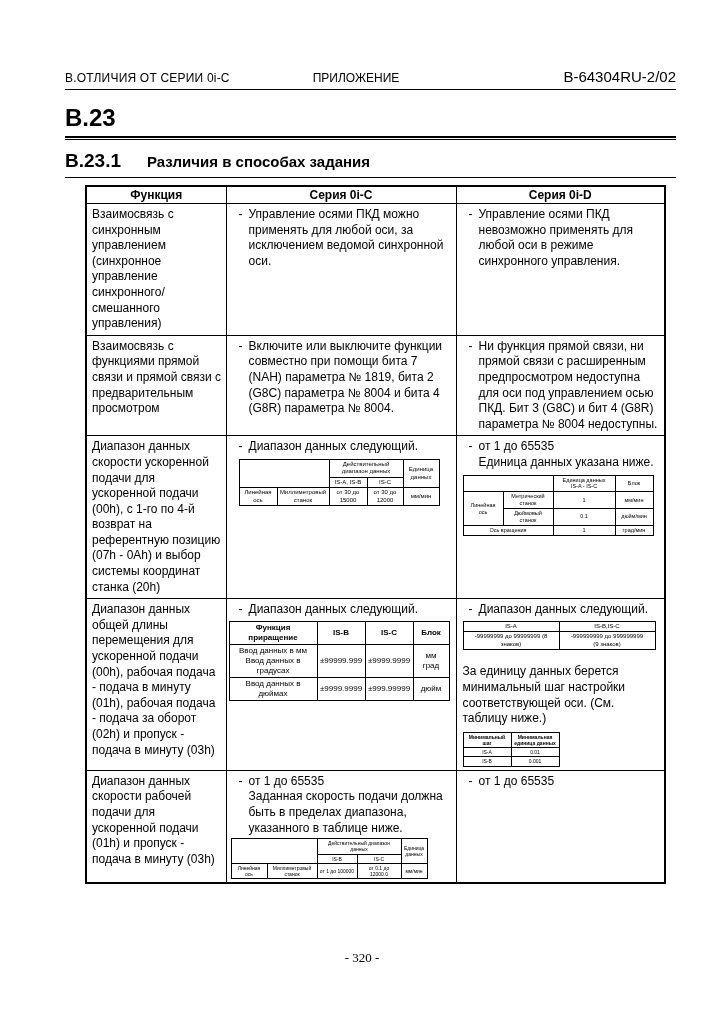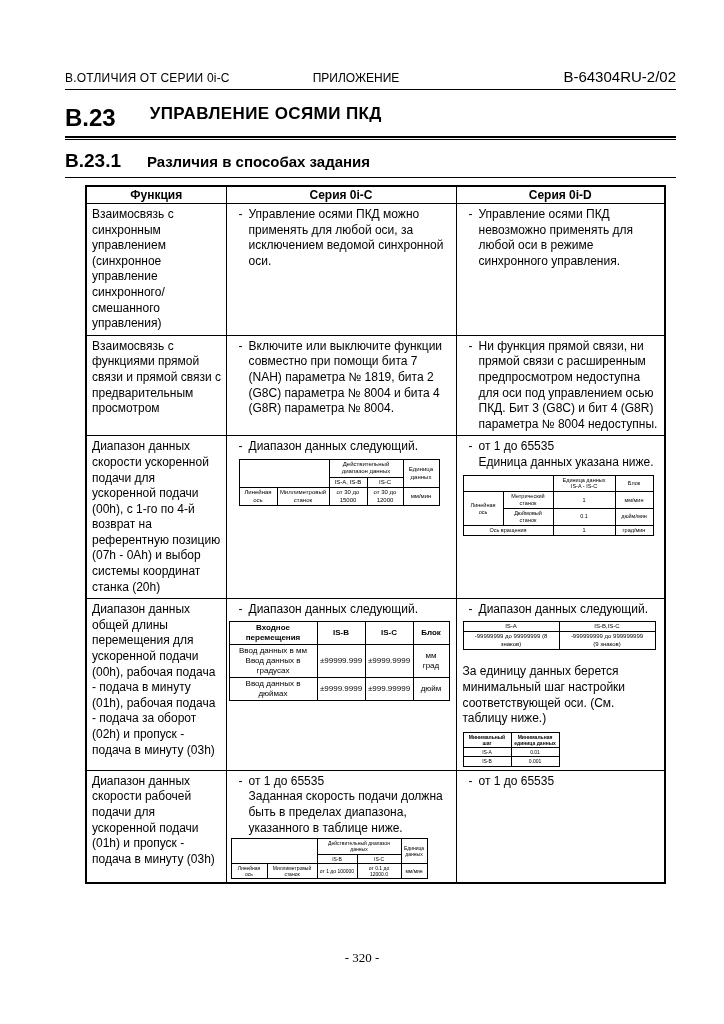--- a/index.html
+++ b/index.html
@@ -70,21 +70,20 @@
 <div class="page">
 
   <div class="hdr">
     <span class="hdr-chapter">В.ОТЛИЧИЯ ОТ СЕРИИ 0i-C</span>
     <span class="hdr-appendix">ПРИЛОЖЕНИЕ</span>
     <span class="hdr-doc">B-64304RU-2/02</span>
   </div>
 
   <div class="sec">
     <span class="sec-num">В.23</span>
-    <span class="sec-title">УПРАВЛЕНИЕ ОСЯМИ ПКД</span>
   </div>
   <div class="rule-double"></div>
 
   <div class="sub">
     <span class="sub-num">В.23.1</span>
     <span class="sub-title">Различия в способах задания</span>
   </div>
   <div class="rule-sub"></div>
 
   <table class="main">
@@ -218,21 +217,21 @@
         </div>
         <table class="nt nt-c4">
           <colgroup>
                 <col style="width:88px">
                 <col style="width:48px">
                 <col style="width:48px">
                 <col style="width:36px">
               </colgroup>
           <tbody>
                 <tr class="b">
-            <td>Входное перемещения</td>
+            <td>Функция приращение</td>
             <td>IS-B</td>
             <td>IS-C</td>
             <td>Блок</td>
           </tr>
           <tr>
             <td class="pre">Ввод данных в мм
 Ввод данных в градусах</td>
             <td>±99999.999</td>
             <td>±9999.9999</td>
             <td class="pre">мм

